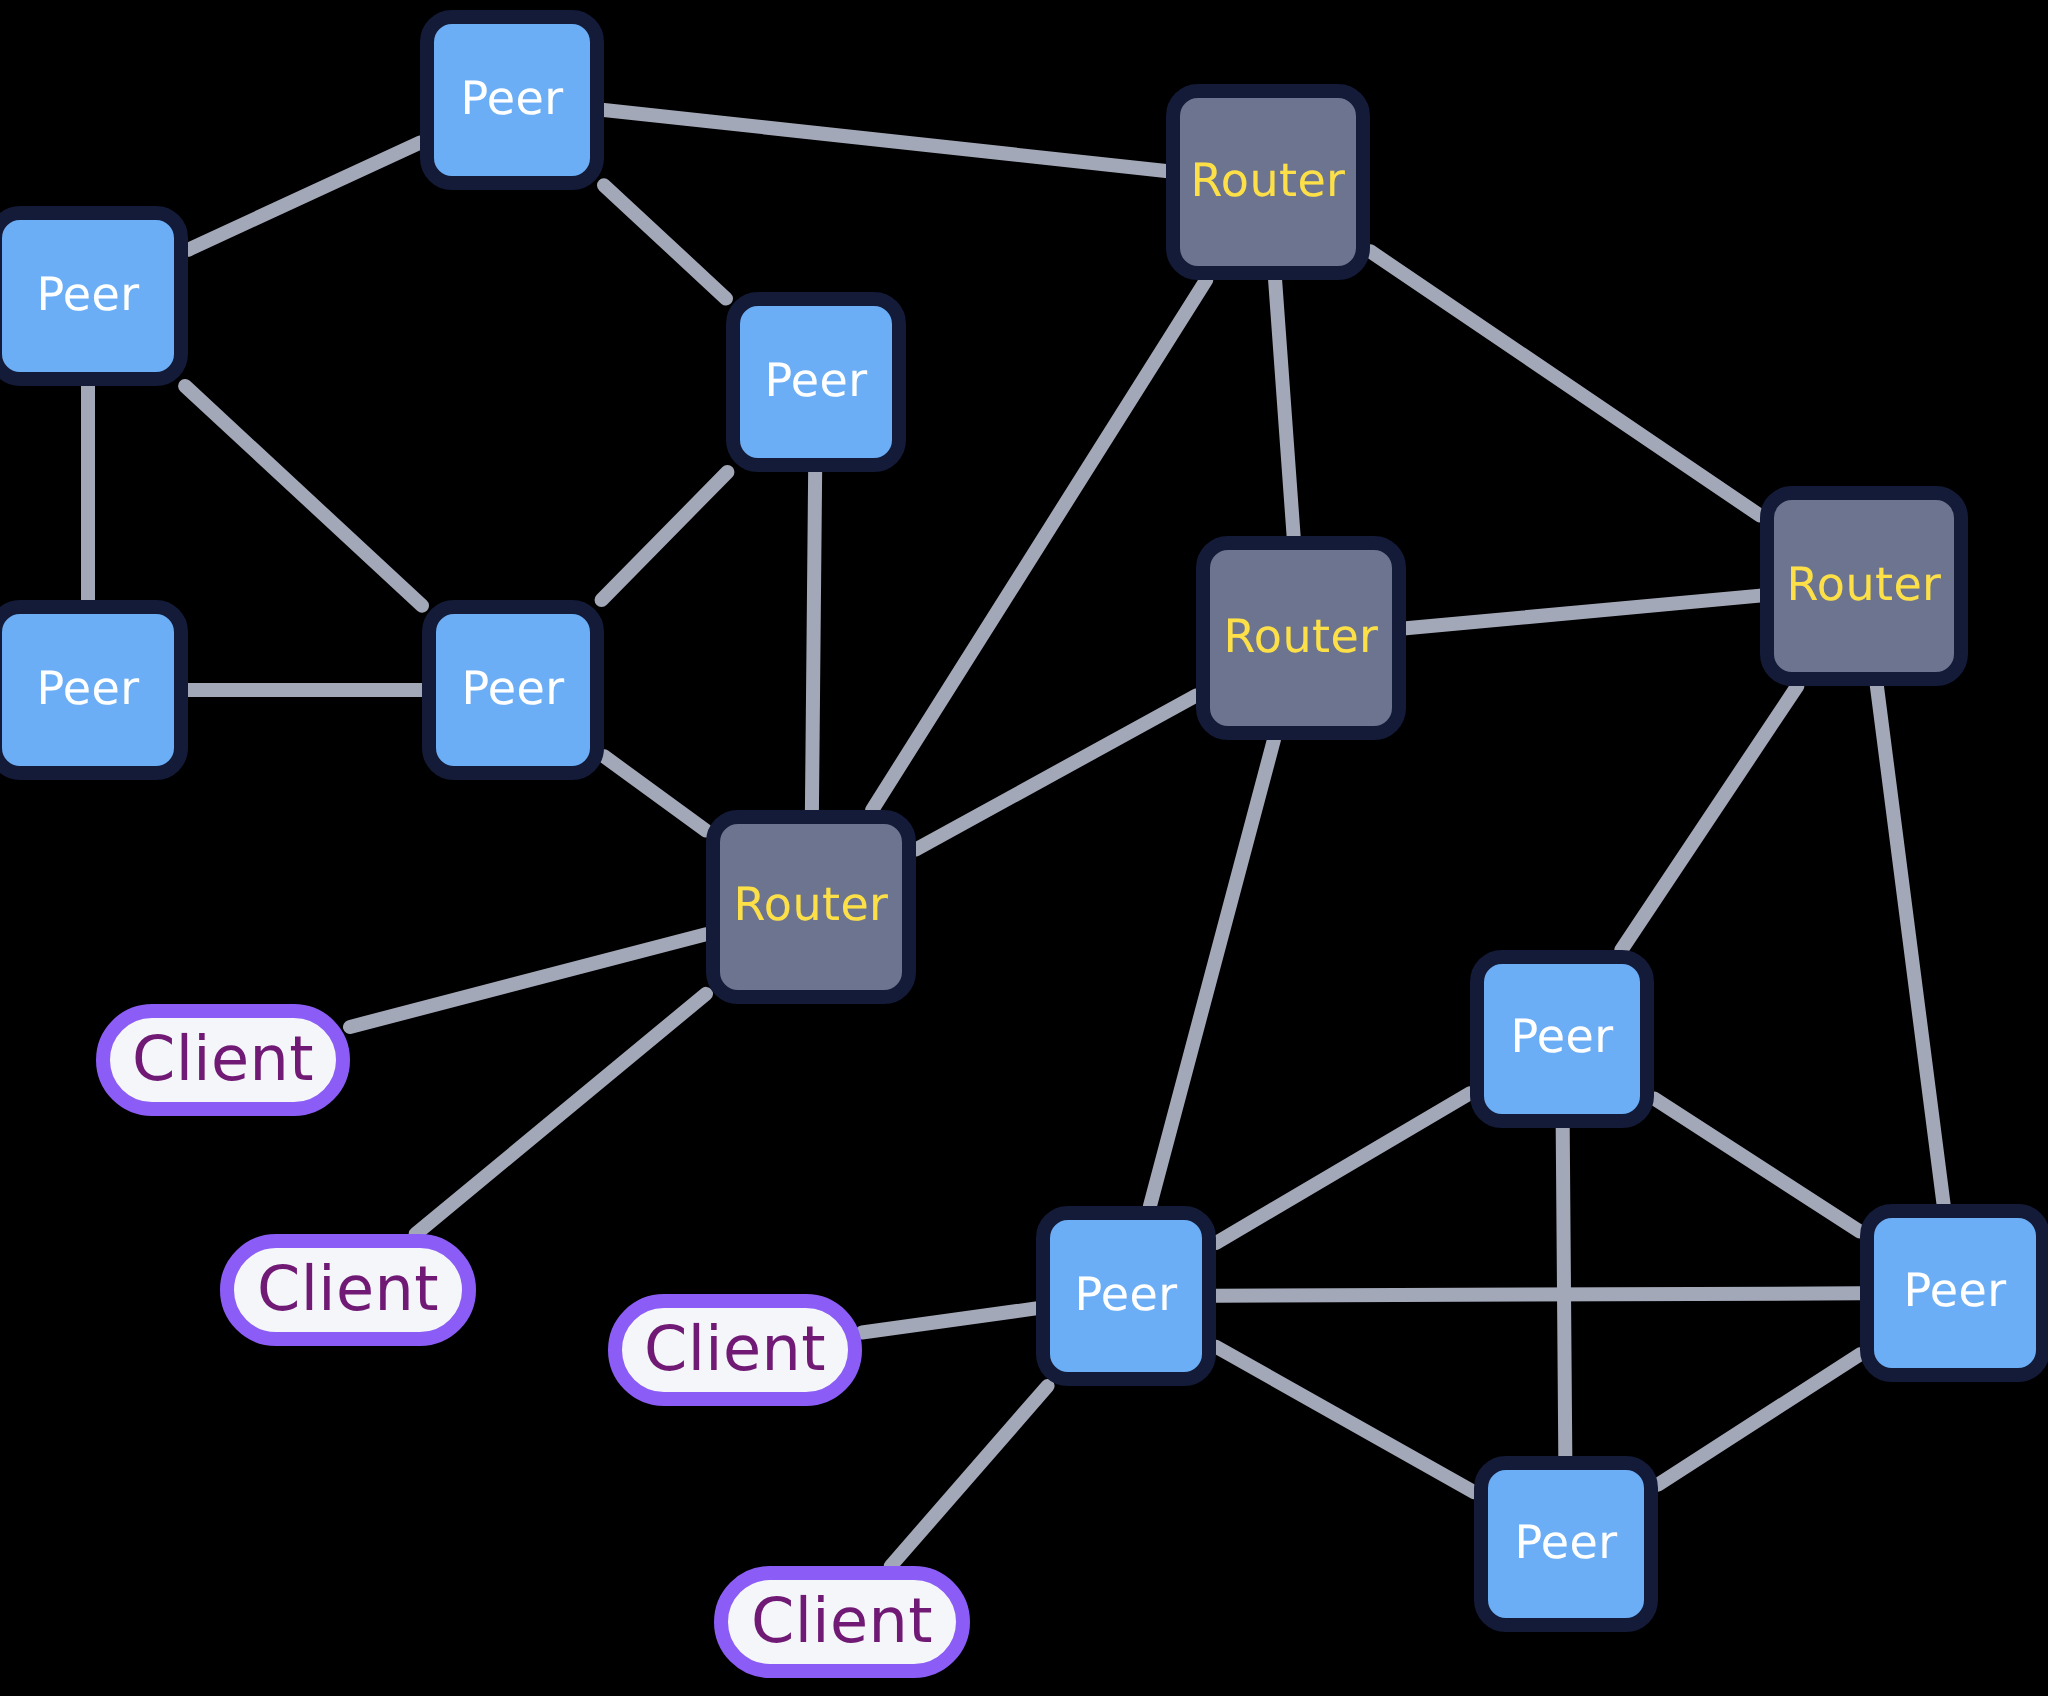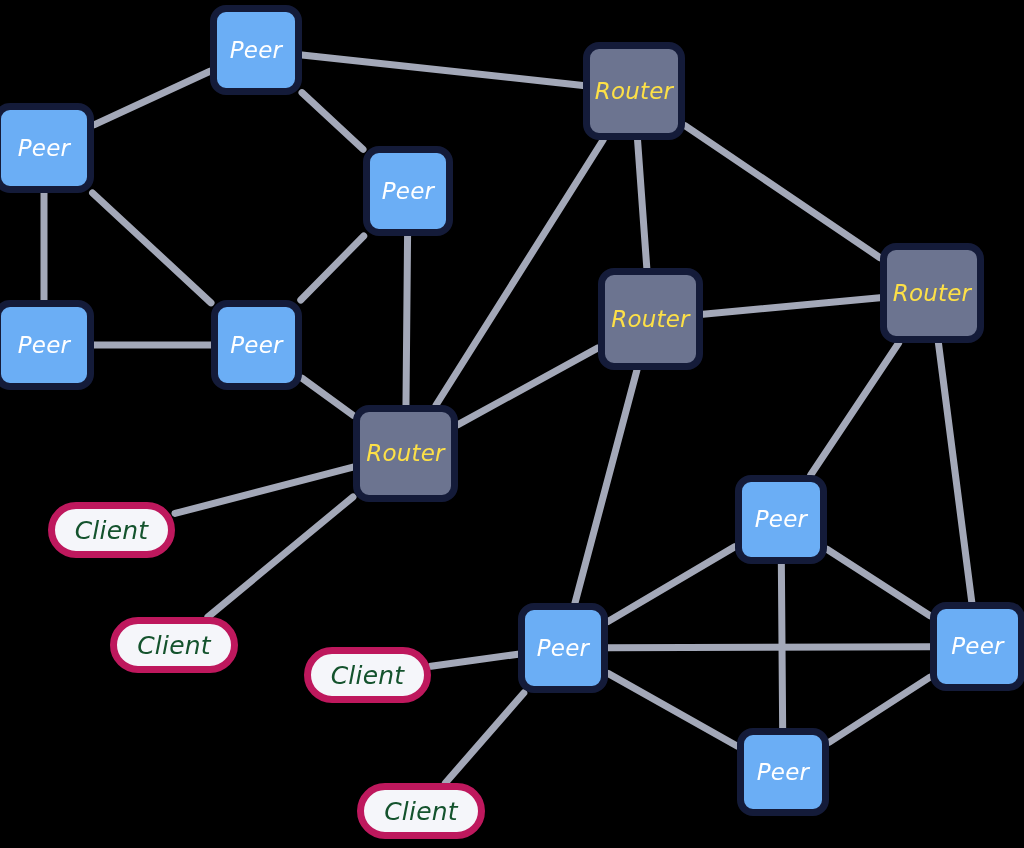--- a/index.html
+++ b/index.html
@@ -8,21 +8,20 @@
     padding: 0;
     background: #000000;
   }
   #stage {
     position: relative;
     width: 1024px;
     height: 848px;
     background: #000000;
     overflow: hidden;
     font-family: "DejaVu Sans", "Liberation Sans", sans-serif;
-    font-style: italic;
   }
   #edge-layer {
     position: absolute;
     left: 0;
     top: 0;
     width: 1024px;
     height: 848px;
   }
   #node-layer {
     position: absolute;
@@ -52,24 +51,24 @@
   .node-router {
     background: #6C7490;
     border: 7px solid #141B39;
     border-radius: 16px;
     color: #fde047;
     font-size: 23px;
     letter-spacing: 0.2px;
   }
   .node-client {
     background: #F5F6FA;
-    border: 7px solid #be185d;
+    border: 7px solid #8b5cf6;
     border-radius: 999px;
-    color: #14532d;
-    font-size: 25px;
+    color: #701a75;
+    font-size: 31px;
     letter-spacing: 0.2px;
   }
   .node-label {
     pointer-events: none;
   }
 </style>
 </head>
 <body>
 
 <div id="stage">

